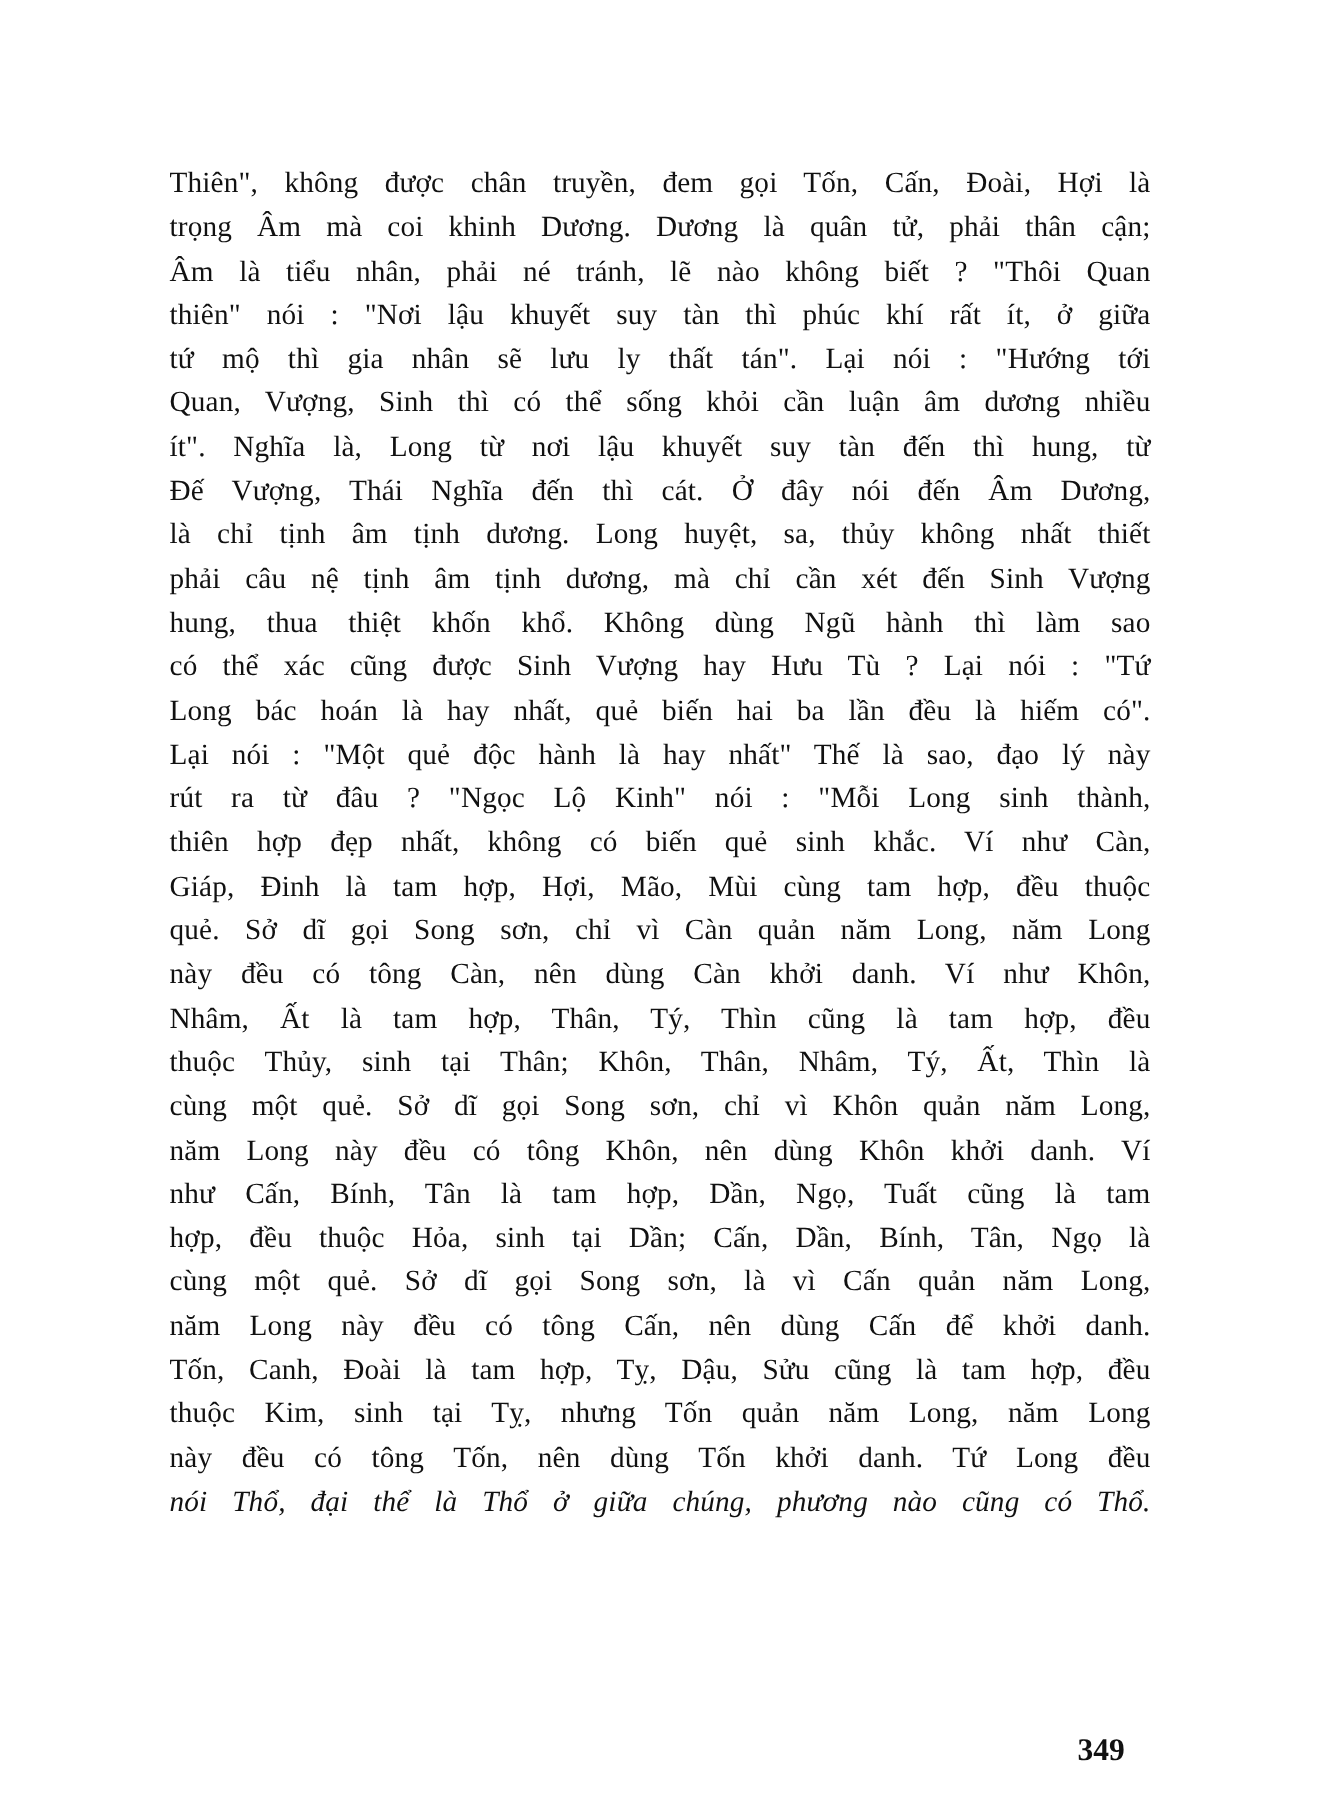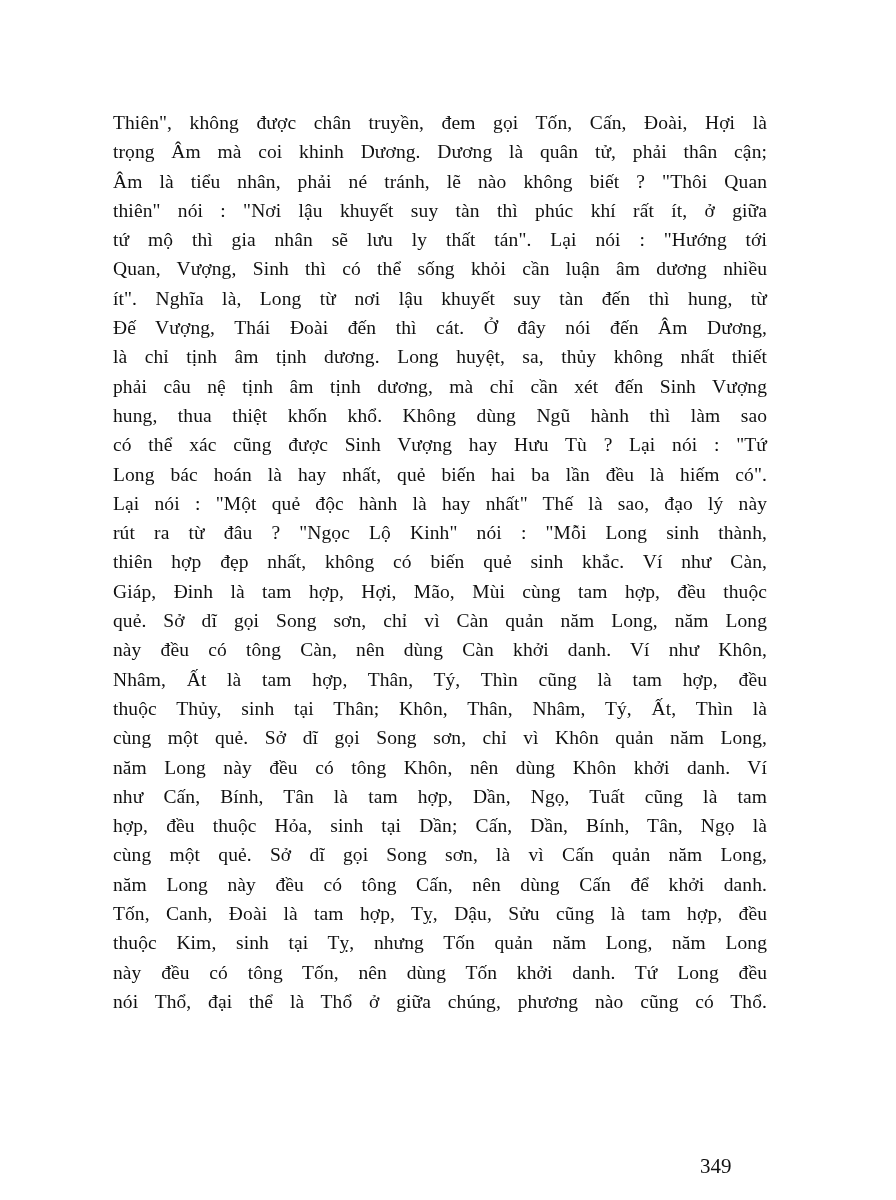--- a/index.html
+++ b/index.html
@@ -33,45 +33,46 @@
       line-height: 29.3px;
       font-size: 19.5px;
       white-space: nowrap;
       text-align: justify;
       text-align-last: justify;
       letter-spacing: 0.1px;
       font-weight: 500;
     }
     .line.last {
       text-align-last: justify;
+      font-style: italic;
     }
     .page-number {
       position: absolute;
       left: 700px;
       top: 1152px;
       width: 68px;
-      text-align: left;
+      text-align: center;
       font-size: 21px;
-      font-weight: normal;
+      font-weight: bold;
       line-height: 28px;
     }
   </style>
 </head>
 <body>
 
 <div class="page">
   <div class="body-text">
     <span class="line">Thiên", không được chân truyền, đem gọi Tốn, Cấn, Đoài, Hợi là</span>
     <span class="line">trọng Âm mà coi khinh Dương. Dương là quân tử, phải thân cận;</span>
     <span class="line">Âm là tiểu nhân, phải né tránh, lẽ nào không biết ? "Thôi Quan</span>
     <span class="line">thiên" nói : "Nơi lậu khuyết suy tàn thì phúc khí rất ít, ở giữa</span>
     <span class="line">tứ mộ thì gia nhân sẽ lưu ly thất tán". Lại nói : "Hướng tới</span>
     <span class="line">Quan, Vượng, Sinh thì có thể sống khỏi cần luận âm dương nhiều</span>
     <span class="line">ít". Nghĩa là, Long từ nơi lậu khuyết suy tàn đến thì hung, từ</span>
-    <span class="line">Đế Vượng, Thái Đoài đến thì cát. Ở đây nói đến Âm Dương,</span>
+    <span class="line">Đế Vượng, Thái Nghĩa đến thì cát. Ở đây nói đến Âm Dương,</span>
     <span class="line">là chỉ tịnh âm tịnh dương. Long huyệt, sa, thủy không nhất thiết</span>
     <span class="line">phải câu nệ tịnh âm tịnh dương, mà chỉ cần xét đến Sinh Vượng</span>
     <span class="line">hung, thua thiệt khốn khổ. Không dùng Ngũ hành thì làm sao</span>
     <span class="line">có thể xác cũng được Sinh Vượng hay Hưu Tù ? Lại nói : "Tứ</span>
     <span class="line">Long bác hoán là hay nhất, quẻ biến hai ba lần đều là hiếm có".</span>
     <span class="line">Lại nói : "Một quẻ độc hành là hay nhất" Thế là sao, đạo lý này</span>
     <span class="line">rút ra từ đâu ? "Ngọc Lộ Kinh" nói : "Mỗi Long sinh thành,</span>
     <span class="line">thiên hợp đẹp nhất, không có biến quẻ sinh khắc. Ví như Càn,</span>
     <span class="line">Giáp, Đinh là tam hợp, Hợi, Mão, Mùi cùng tam hợp, đều thuộc</span>
     <span class="line">quẻ. Sở dĩ gọi Song sơn, chỉ vì Càn quản năm Long, năm Long</span>

